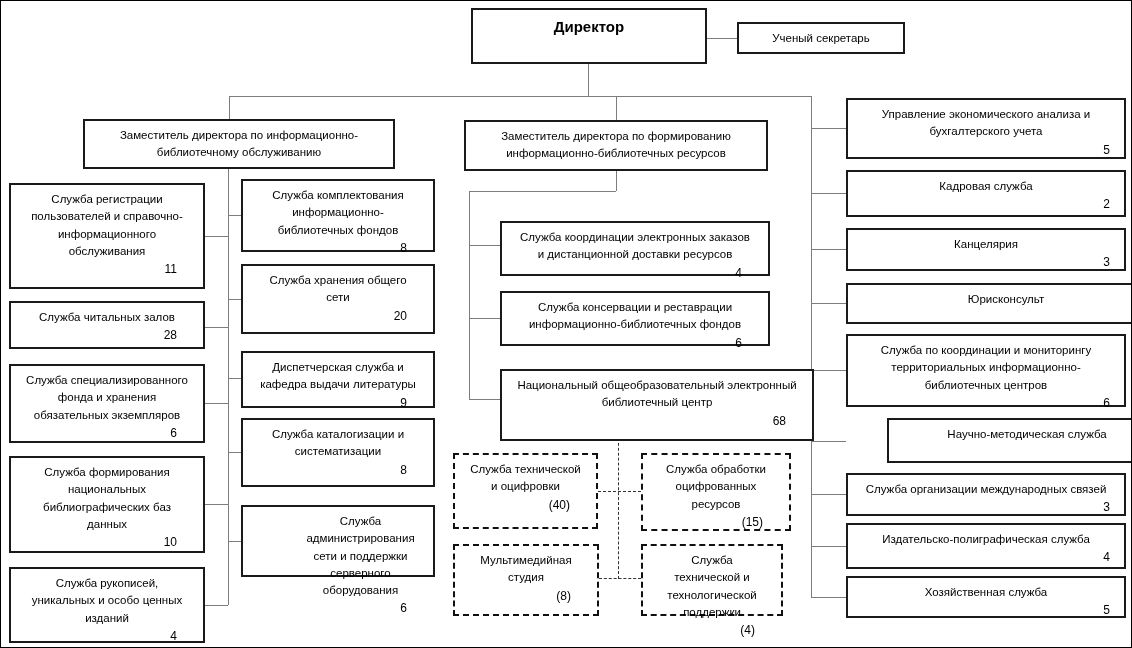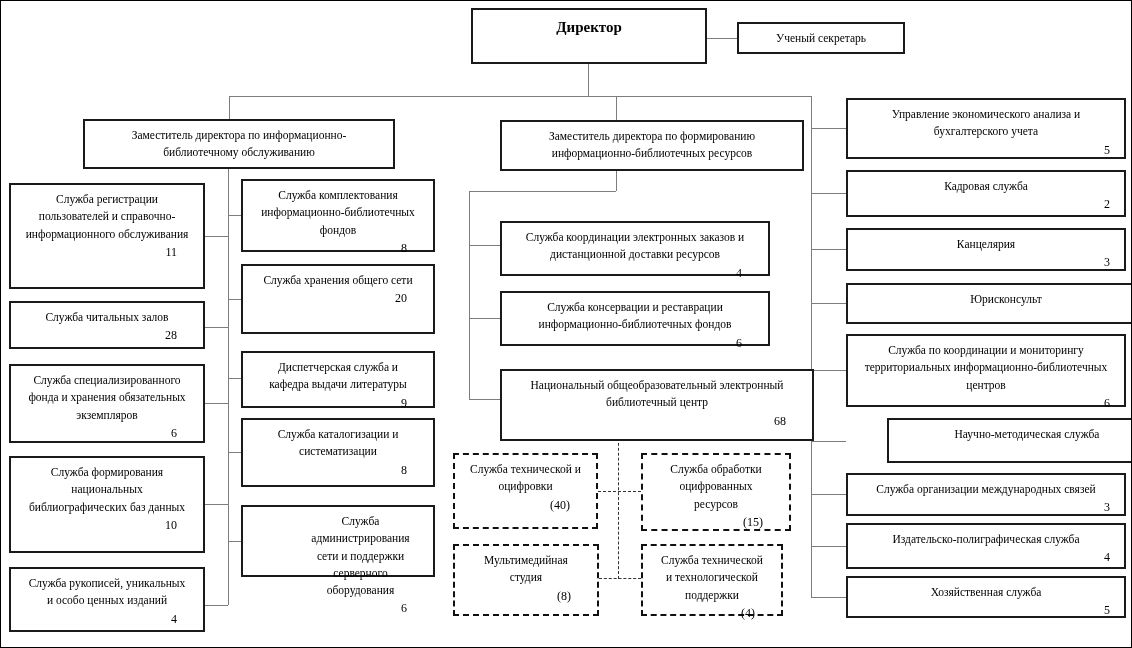--- a/index.html
+++ b/index.html
@@ -1,19 +1,19 @@
 <!DOCTYPE html>
 <html><head>
 <meta charset="utf-8">
 <style>
   html,body{margin:0;padding:0;background:#fff;}
   #canvas{
     position:relative;width:1132px;height:648px;background:#fff;
     border:1px solid #000;box-sizing:border-box;overflow:hidden;
-    font-family:Liberation Serif, serif;color:#000;
+    font-family:Liberation Sans, sans-serif;color:#000;
   }
   .bx{
     position:absolute;border:2px solid #1a1a1a;background:#fff;
     box-sizing:border-box;font-size:11.5px;line-height:1.5;
     padding-top:6px;
   }
   .bx .lbl{text-align:center;padding:0 14px;}
   .bx .num{text-align:right;padding-right:26px;font-size:12px;}
   .bx.d{border:2px dashed #111;}
   .bx.rt .num{padding-right:14px;}
@@ -72,41 +72,41 @@
 
   <div class="bx" style="left:470px;top:7px;width:236px;height:56px;">
     <div class="lbl title">Директор</div>
   </div>
   <div class="bx" style="left:736px;top:21px;width:168px;height:32px;">
     <div class="lbl">Ученый секретарь</div>
   </div>
   <div class="bx" style="left:82px;top:118px;width:312px;height:50px;">
     <div class="lbl">Заместитель директора по информационно-библиотечному обслуживанию</div>
   </div>
-  <div class="bx" style="left:463px;top:119px;width:304px;height:51px;margin-left:36px;">
+  <div class="bx" style="left:463px;top:119px;width:304px;height:51px;">
     <div class="lbl">Заместитель директора по формированию информационно-библиотечных ресурсов</div>
   </div>
 
   <div class="bx" style="left:8px;top:182px;width:196px;height:106px;">
     <div class="lbl">Служба регистрации пользователей и справочно-информационного обслуживания</div>
     <div class="num">11</div>
   </div>
   <div class="bx" style="left:8px;top:300px;width:196px;height:48px;">
     <div class="lbl">Служба читальных залов</div>
     <div class="num">28</div>
   </div>
   <div class="bx" style="left:8px;top:363px;width:196px;height:79px;">
     <div class="lbl">Служба специализированного фонда и хранения обязательных экземпляров</div>
     <div class="num">6</div>
   </div>
   <div class="bx" style="left:8px;top:455px;width:196px;height:97px;">
     <div class="lbl">Служба формирования национальных библиографических баз данных</div>
     <div class="num">10</div>
   </div>
-  <div class="bx" style="left:8px;top:566px;width:196px;height:65px;">
+  <div class="bx" style="left:8px;top:566px;width:196px;height:76px;">
     <div class="lbl">Служба рукописей, уникальных и особо ценных изданий</div>
     <div class="num">4</div>
   </div>
 
   <div class="bx" style="left:240px;top:178px;width:194px;height:73px;">
     <div class="lbl">Служба комплектования информационно-библиотечных фондов</div>
     <div class="num">8</div>
   </div>
   <div class="bx" style="left:240px;top:263px;width:194px;height:70px;">
     <div class="lbl">Служба хранения общего сети</div>

